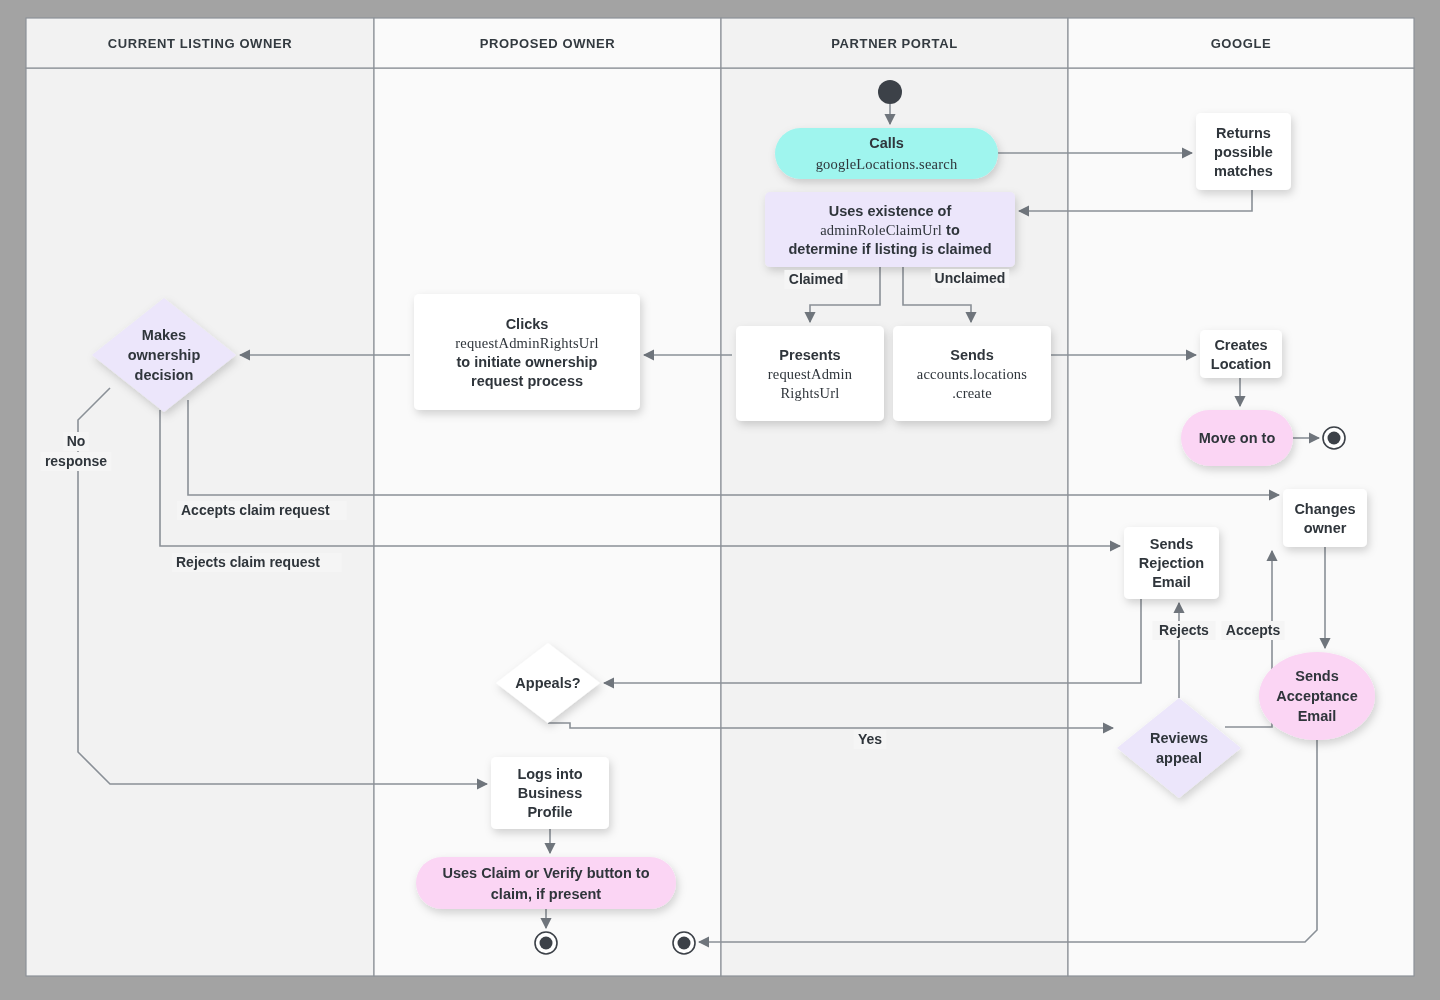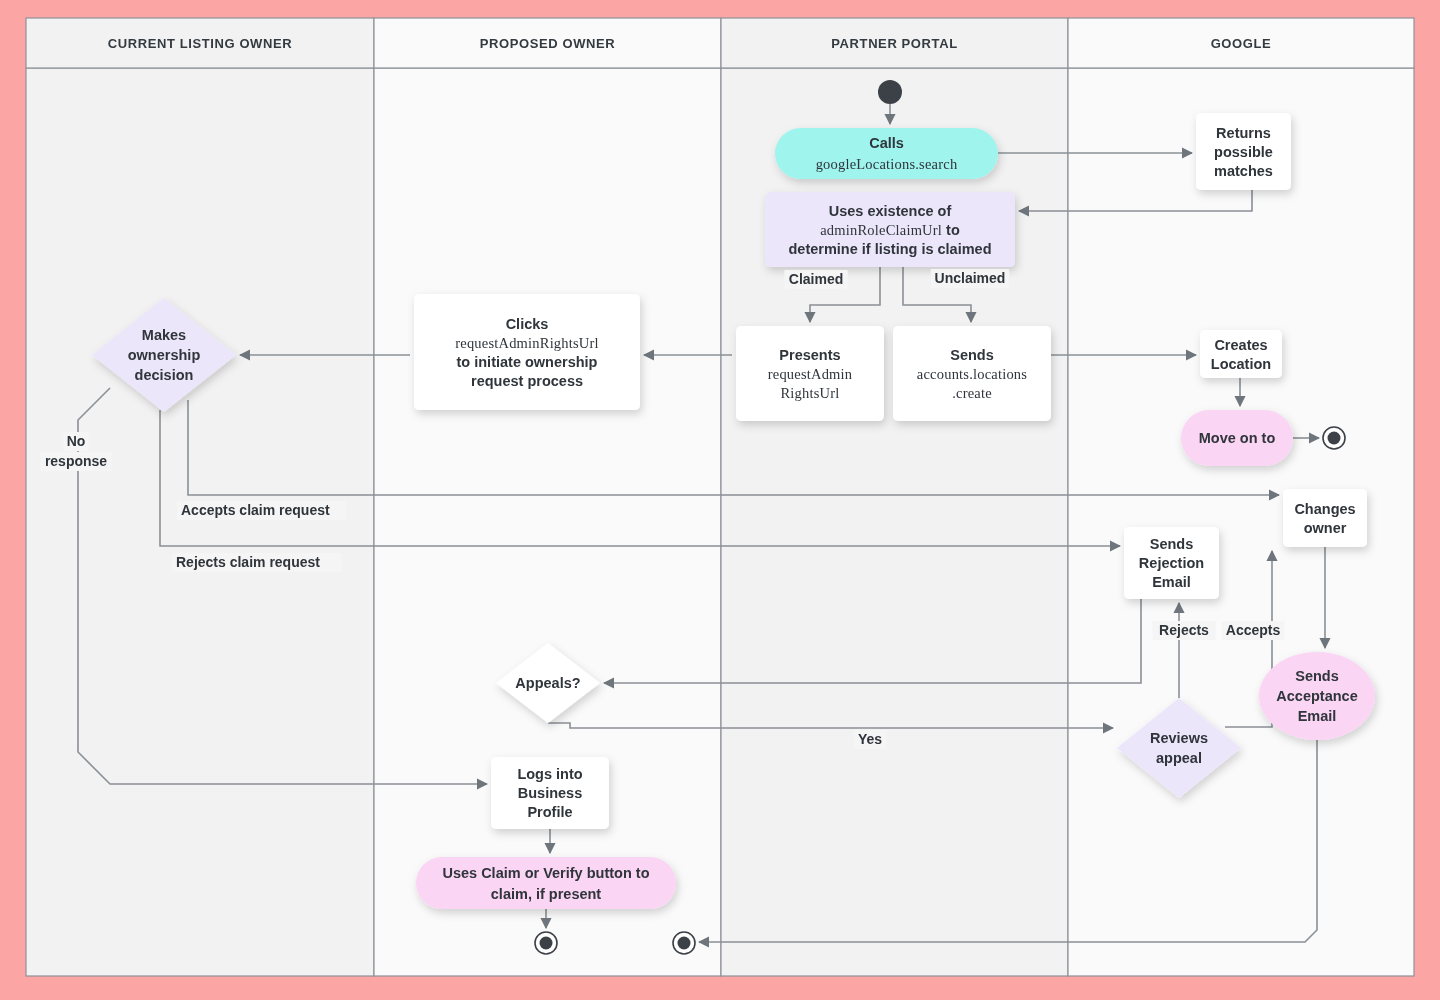--- a/index.html
+++ b/index.html
@@ -5,21 +5,21 @@
   html, body {
     margin: 0;
     padding: 0;
     background: #f5f5f5;
     font-family: "Liberation Sans", sans-serif;
   }
   #stage {
     position: relative;
     width: 1440px;
     height: 1000px;
-    background: #fca5a5;
+    background: #a3a3a3;
     overflow: hidden;
   }
   svg.diagram {
     position: absolute;
     left: 0; top: 0;
     width: 1440px;
     height: 1000px;
   }
   .lane-header-text {
     font-family: "Liberation Sans", sans-serif;

